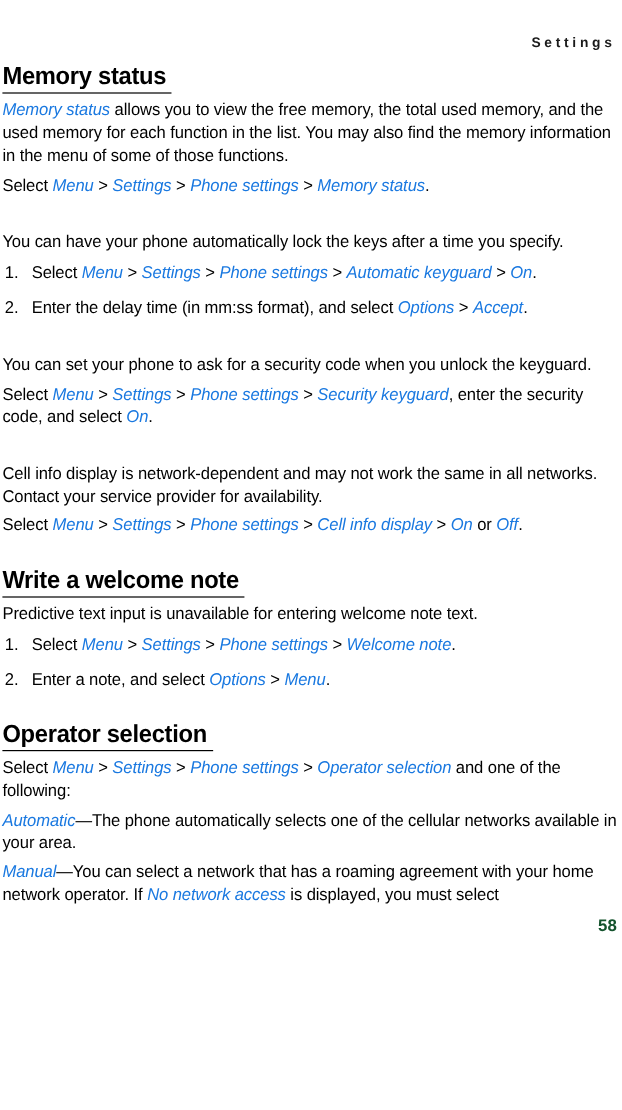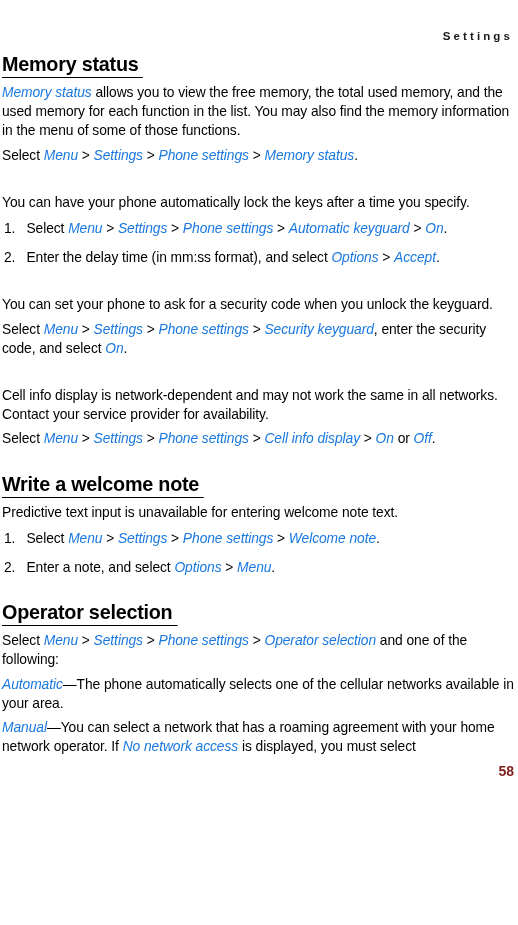--- a/index.html
+++ b/index.html
@@ -114,21 +114,21 @@
     font-style: italic;
   }
 
   
   .page-number {
     position: absolute;
     bottom: 6px;
     right: 4px;
     font-size: 14px;
     font-weight: bold;
-    color: #7f1d1d;
+    color: #14532d;
     letter-spacing: 0px;
     line-height: 16px;
   }
 </style>
 </head>
 <body>
 
 <div class="page">
 
   <div class="running-header">Settings</div>

